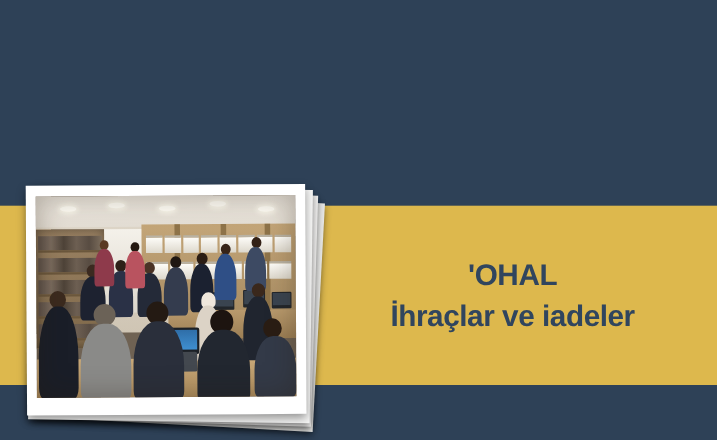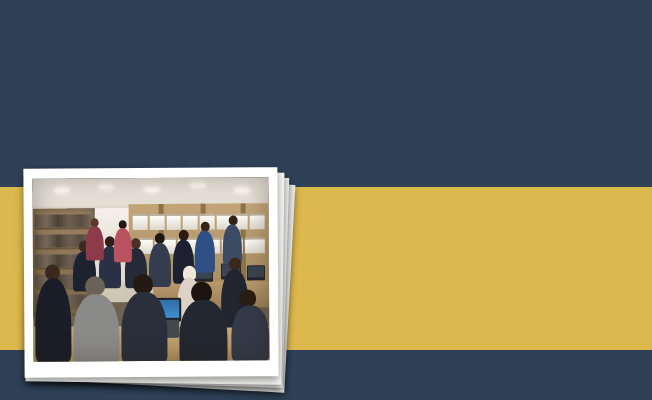--- a/index.html
+++ b/index.html
@@ -355,15 +355,17 @@
 
         <span class="head" style="left:206px; top:112px; width:17px; height:18px; background:#2a1d14;"></span>
         <span class="person" style="left:198px; top:128px; width:38px; height:56px; background:#333a48;"></span>
 
         <div class="ph-layer vignette"></div>
       </div>
     </div>
   </div>
 
   <div class="headline">
+    <div class="line">'OHAL</div>
+    <div class="line">İhraçlar ve iadeler</div>
   </div>
 
 </div>
 
 </body></html>

